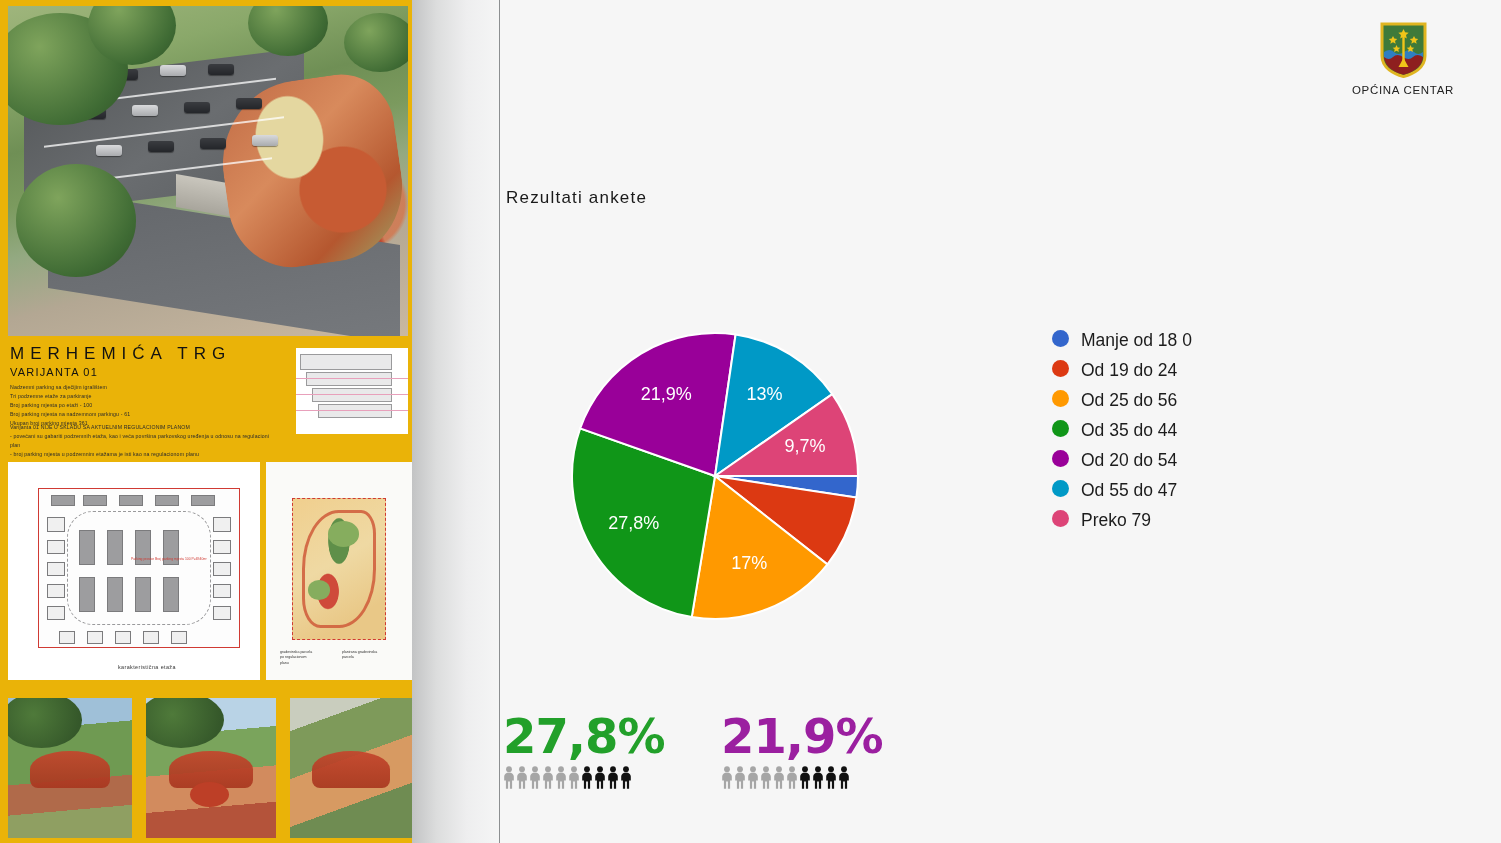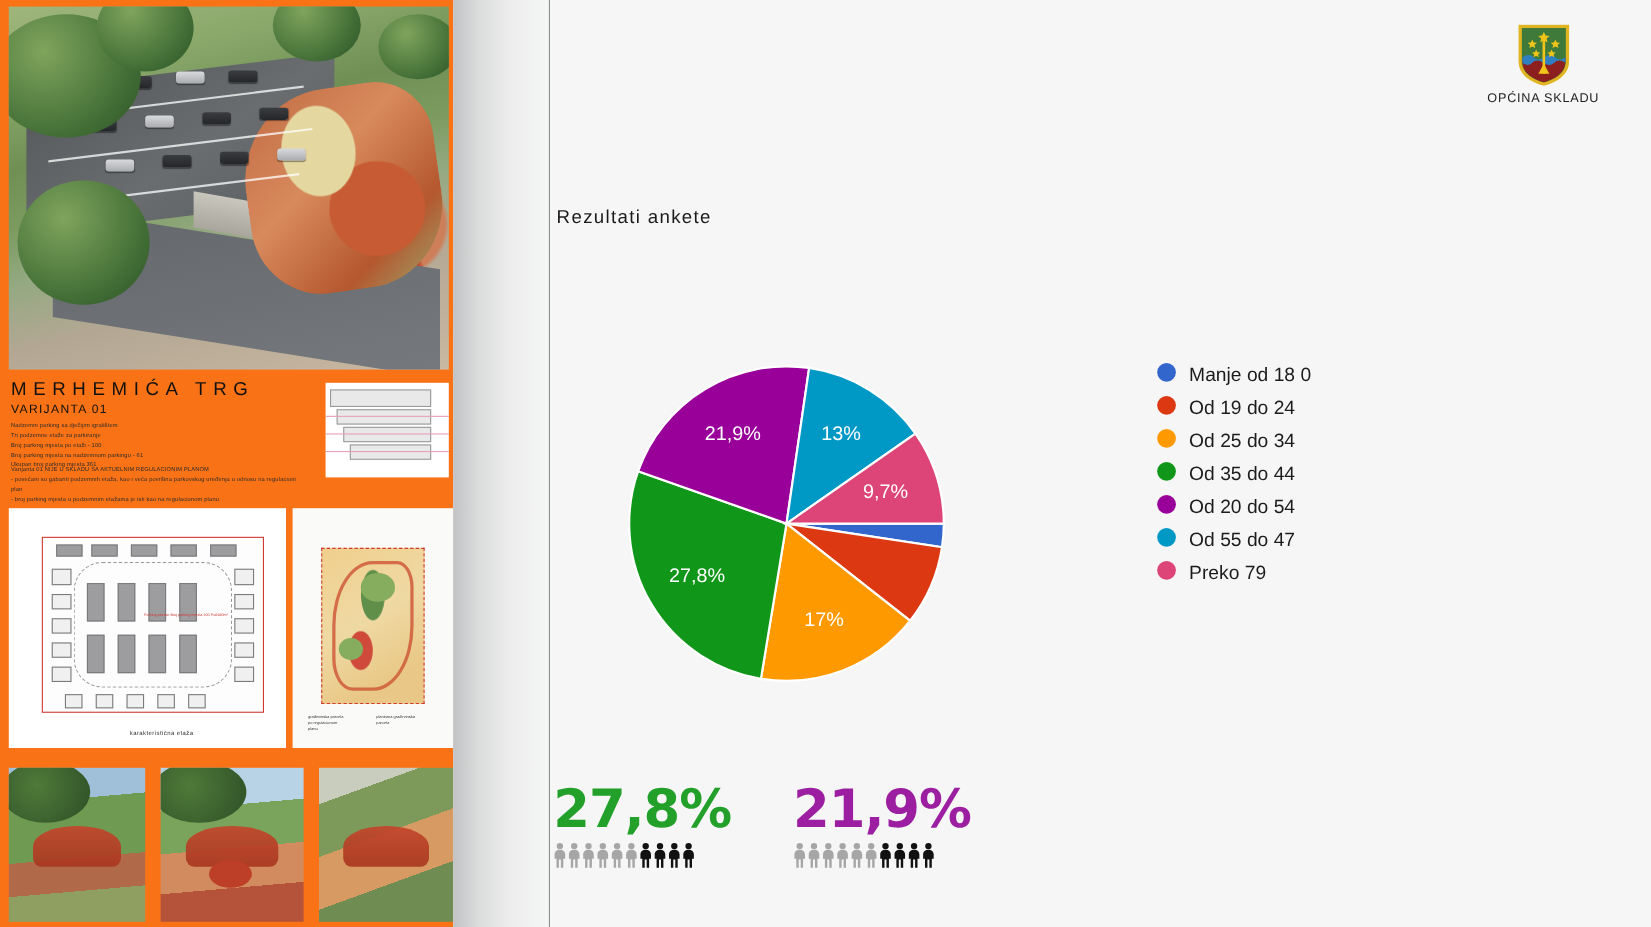--- a/index.html
+++ b/index.html
@@ -6,21 +6,21 @@
   html,body { width:1501px; height:843px; overflow:hidden; }
   body {
     font-family:"Liberation Sans", sans-serif;
     background:#f7f7f7;
     position:relative;
   }
 
   
   #left-panel{
     position:absolute; left:0; top:0; width:412px; height:843px;
-    background:#f97316; overflow:hidden;
+    background:#eab308; overflow:hidden;
   }
   #panel-shadow{
     position:absolute; left:412px; top:0; width:88px; height:843px;
     background:linear-gradient(to right,#c2c3c4 0%, #dcdddd 28%, #eeeeef 62%, #f5f6f6 100%);
   }
   #panel-divider{
     position:absolute; left:499px; top:0; width:1.4px; height:843px;
     background:#8c8f91;
   }
 
@@ -365,21 +365,21 @@
       <g fill="#f0c419">
         <rect x="22.3" y="12" width="2.4" height="33"></rect>
         <path d="M23.5 7 l1.6 3.3 3.6 .4 -2.7 2.4 .8 3.5 -3.3-1.9 -3.3 1.9 .8-3.5 -2.7-2.4 3.6-.4 Z"></path>
         <path d="M13 14 l1.3 2.6 2.9 .3 -2.2 2 .7 2.8 -2.7-1.5 -2.7 1.5 .7-2.8 -2.2-2 2.9-.3 Z"></path>
         <path d="M34 14 l1.3 2.6 2.9 .3 -2.2 2 .7 2.8 -2.7-1.5 -2.7 1.5 .7-2.8 -2.2-2 2.9-.3 Z"></path>
         <path d="M16.5 23 l1.2 2.4 2.6 .3 -2 1.8 .6 2.6 -2.4-1.4 -2.4 1.4 .6-2.6 -2-1.8 2.6-.3 Z"></path>
         <path d="M30.5 23 l1.2 2.4 2.6 .3 -2 1.8 .6 2.6 -2.4-1.4 -2.4 1.4 .6-2.6 -2-1.8 2.6-.3 Z"></path>
         <path d="M23.5 36 l5 9 h-10 Z"></path>
       </g>
     </svg>
-    <div id="logo-label">OPĆINA SKLADU</div>
+    <div id="logo-label">OPĆINA CENTAR</div>
   </div>
 
   <div id="eyebrow">Rezultati ankete</div>
 
   <div id="pie-wrap">
     <svg id="pie-svg" width="292" height="292" viewBox="0 0 292 292">
         <path d="M146,146 L289,146 A143,143 0 0 1 287.3771994975217,167.48225924426825 Z" fill="#3366cc" stroke="#ffffff" stroke-width="2"></path>
         <path d="M146,146 L287.3771994975217,167.48225924426825 A143,143 0 0 1 258.4392457955365,234.35392467191778 Z" fill="#dc3912" stroke="#ffffff" stroke-width="2"></path>
         <path d="M146,146 L258.4392457955365,234.35392467191778 A143,143 0 0 1 122.74288537713171,287.0960900217251 Z" fill="#ff9900" stroke="#ffffff" stroke-width="2"></path>
         <text x="180.19154910957505" y="233.96887159380594" class="slice-label">17%</text>
@@ -398,21 +398,21 @@
       <div class="leg-row">
         <span class="leg-dot" style="background: rgb(51, 102, 204);"></span>
         <span class="leg-text">Manje od 18 0</span>
       </div>
       <div class="leg-row">
         <span class="leg-dot" style="background: rgb(220, 57, 18);"></span>
         <span class="leg-text">Od 19 do 24</span>
       </div>
       <div class="leg-row">
         <span class="leg-dot" style="background: rgb(255, 153, 0);"></span>
-        <span class="leg-text">Od 25 do 34</span>
+        <span class="leg-text">Od 25 do 56</span>
       </div>
       <div class="leg-row">
         <span class="leg-dot" style="background: rgb(16, 150, 24);"></span>
         <span class="leg-text">Od 35 do 44</span>
       </div>
       <div class="leg-row">
         <span class="leg-dot" style="background: rgb(153, 0, 153);"></span>
         <span class="leg-text">Od 20 do 54</span>
       </div>
       <div class="leg-row">

